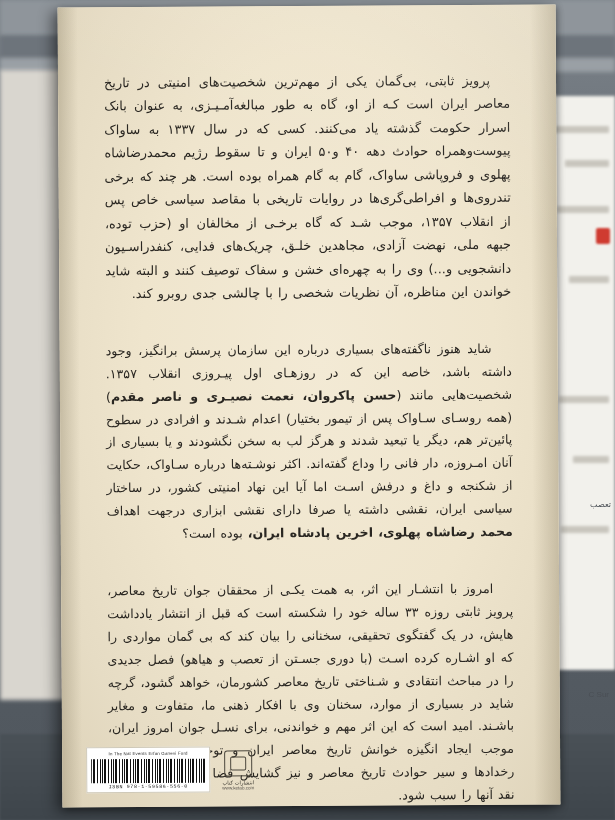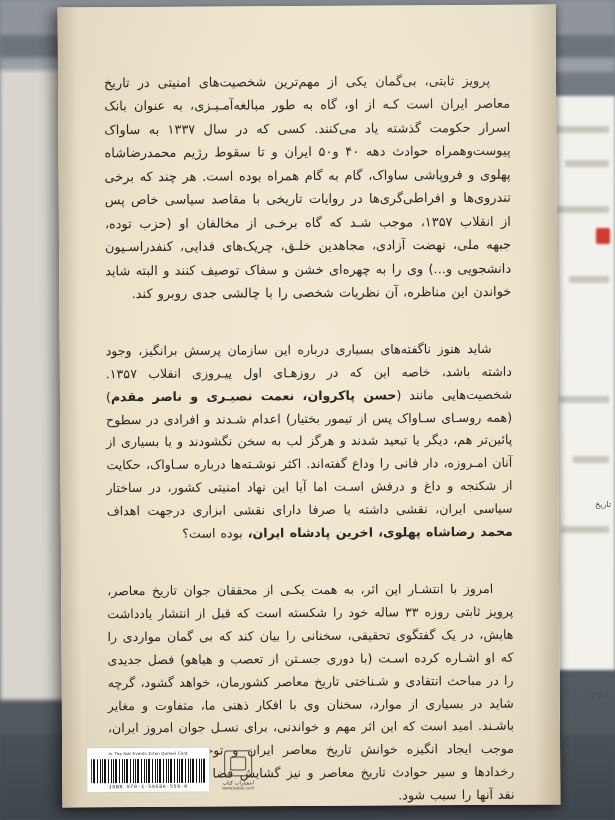--- a/index.html
+++ b/index.html
@@ -256,21 +256,21 @@
     <div class="rp-line" style="top:30px;width:56px;"></div>
     <div class="rp-line" style="top:64px;width:44px;"></div>
     <div class="rp-line" style="top:110px;width:52px;"></div>
     <div class="rp-line" style="top:180px;width:40px;"></div>
     <div class="rp-line" style="top:300px;width:50px;"></div>
     <div class="rp-line" style="top:360px;width:36px;"></div>
     <div class="rp-line" style="top:430px;width:48px;"></div>
   </div>
   <div class="bg-right-red"></div>
 
-  <div class="bg-text" style="top:500px;">تاریخ</div>
+  <div class="bg-text" style="top:500px;">تعصب</div>
   <div class="bg-text" style="top:690px;right:6px;">C  Sur</div>
 
   <div class="bg-bottom"></div>
 
   <div class="book">
     <div class="book-inner">
 
       <div class="text-col">
         <p class="para p1">پرویز ثابتی، بی‌گمان یکی از مهم‌ترین شخصیت‌های امنیتی در تاریخ معاصر ایران است کـه از او، گاه به طور مبالغه‌آمـیـزی، به عنوان بانک اسرار حکومت گذشته یاد می‌کنند. کسی که در سال ۱۳۳۷ به ساواک پیوست‌وهمراه حوادث دهه ۴۰ و۵۰ ایران و تا سقوط رژیم محمدرضاشاه پهلوی و فروپاشی ساواک، گام به گام همراه بوده است. هر چند که برخی تندروی‌ها و افراطی‌گری‌ها در روایات تاریخی با مقاصد سیاسی خاص پس از انقلاب ۱۳۵۷، موجب شـد که گاه برخـی از مخالفان او (حزب توده، جبهه ملی، نهضت آزادی، مجاهدین خلـق، چریک‌های فدایی، کنفدراسـیون دانشجویی و...) وی را به چهره‌ای خشن و سفاک توصیف کنند و البته شاید خواندن این مناظره، آن نظریات شخصی را با چالشی جدی روبرو کند.</p>
         <div class="gap-1"></div>

